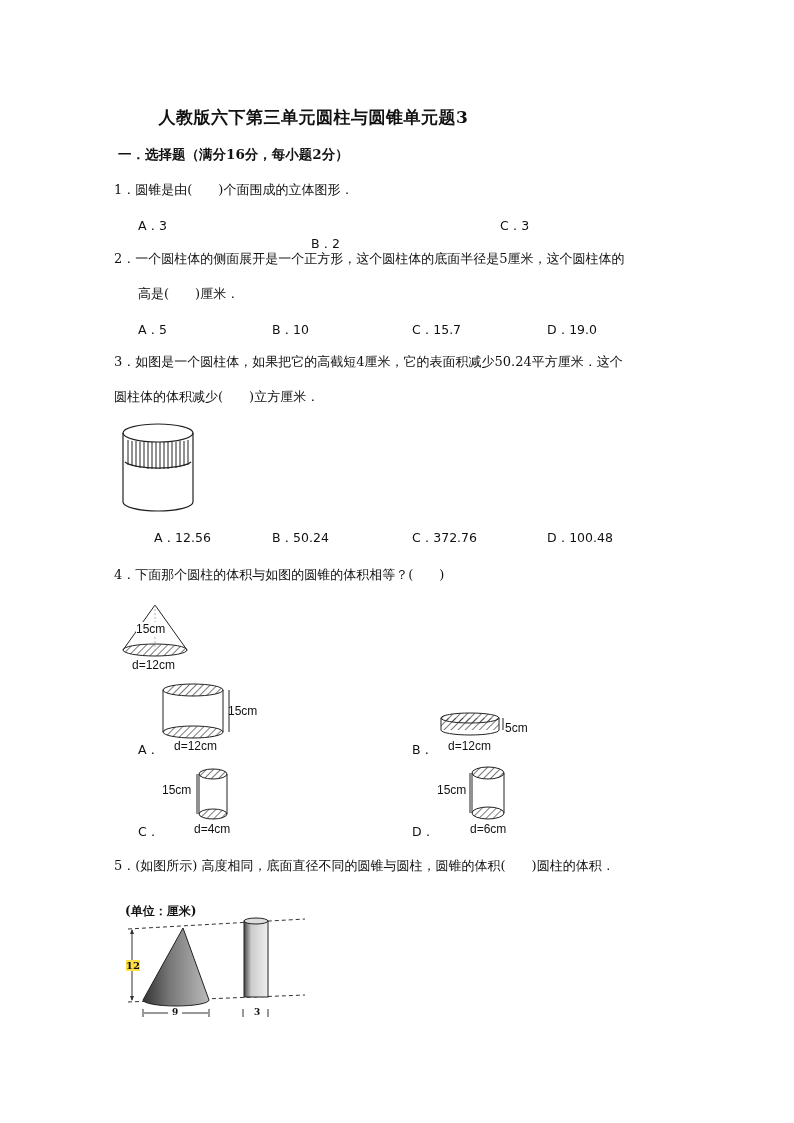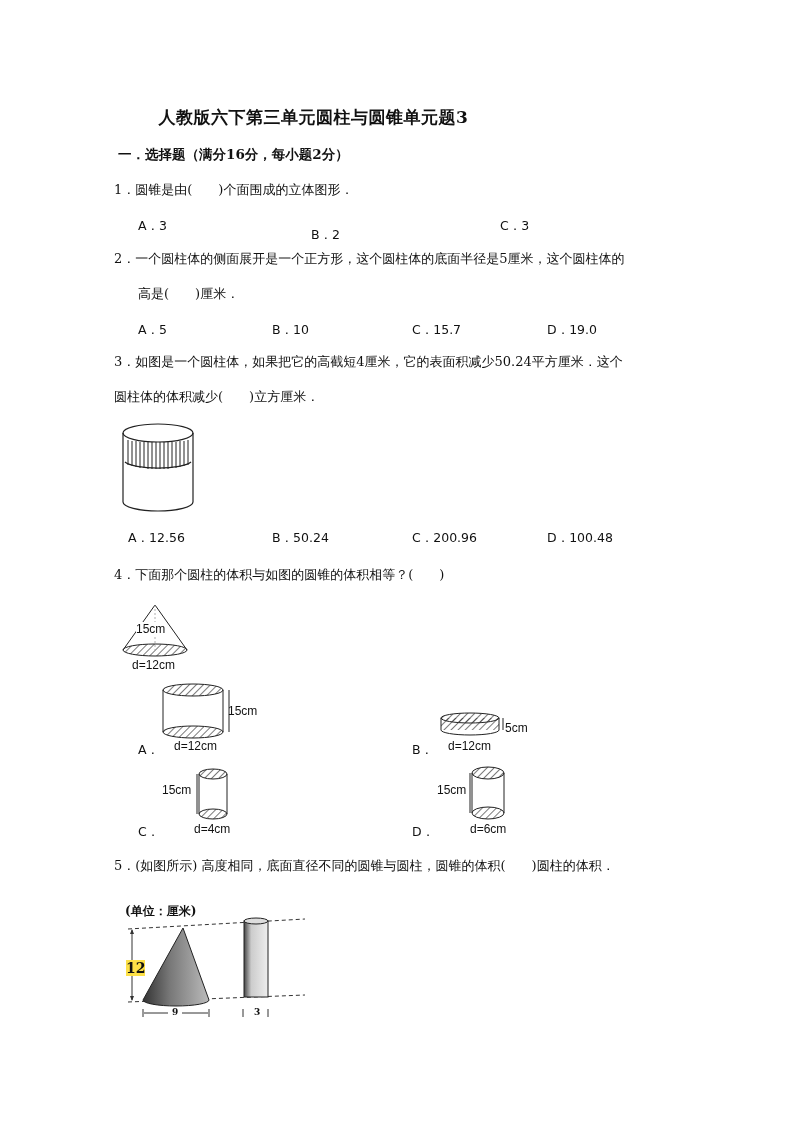--- a/index.html
+++ b/index.html
@@ -15,21 +15,21 @@
   svg { position: absolute; overflow: visible; }
 </style>
 </head>
 <body>
 
 <div class="abs title">人教版六下第三单元圆柱与圆锥单元题3</div>
 <div class="abs section">一．选择题（满分16分，每小题2分）</div>
 
 <div class="abs q" style="top:181px">1．圆锥是由(　　)个面围成的立体图形．</div>
 <div class="abs opt" style="left:138px;top:218px">A．3</div>
-<div class="abs opt" style="left:311px;top:227px">B．2</div>
+<div class="abs opt" style="left:311px;top:236px">B．2</div>
 <div class="abs opt" style="left:500px;top:218px">C．3</div>
 
 <div class="abs q" style="top:250px">2．一个圆柱体的侧面展开是一个正方形，这个圆柱体的底面半径是5厘米，这个圆柱体的</div>
 <div class="abs q indent" style="top:285px">高是(　　)厘米．</div>
 <div class="abs opt" style="left:138px;top:322px">A．5</div>
 <div class="abs opt" style="left:272px;top:322px">B．10</div>
 <div class="abs opt" style="left:412px;top:322px">C．15.7</div>
 <div class="abs opt" style="left:547px;top:322px">D．19.0</div>
 
 <div class="abs q" style="top:353px">3．如图是一个圆柱体，如果把它的高截短4厘米，它的表面积减少50.24平方厘米．这个</div>
@@ -50,23 +50,23 @@
       <line x1="42" y1="20" x2="42" y2="47"></line>
     <line x1="46" y1="20" x2="46" y2="47"></line>
       <line x1="50" y1="20" x2="50" y2="47"></line>
       <line x1="54" y1="20" x2="54" y2="46"></line>
     <line x1="58" y1="20" x2="58" y2="46"></line>
       <line x1="62" y1="19" x2="62" y2="45"></line>
       <line x1="66" y1="19" x2="66" y2="44"></line>
     <line x1="70" y1="18" x2="70" y2="43"></line>
   </g>
 </svg>
-<div class="abs opt" style="left:128px;top:530px">A．12.56</div>
+<div class="abs opt" style="left:154px;top:530px">A．12.56</div>
 <div class="abs opt" style="left:272px;top:530px">B．50.24</div>
-<div class="abs opt" style="left:412px;top:530px">C．200.96</div>
+<div class="abs opt" style="left:412px;top:530px">C．372.76</div>
 <div class="abs opt" style="left:547px;top:530px">D．100.48</div>
 
 <div class="abs q" style="top:566px">4．下面那个圆柱的体积与如图的圆锥的体积相等？(　　)</div>
 
 <svg width="0" height="0" style="position:absolute">
   <defs>
     <pattern id="hatch" width="5" height="5" patternUnits="userSpaceOnUse" patternTransform="rotate(45)">
       <line x1="0" y1="0" x2="0" y2="5" stroke="#333" stroke-width="1.3"></line>
     </pattern>
   </defs>
@@ -150,15 +150,15 @@
   <path d="M63 16 L23 88 A33 6 0 0 0 89 88 Z" fill="url(#coneGrad)" stroke="#222" stroke-width="1"></path>
   <rect x="124" y="9" width="24" height="76" fill="url(#cylGrad)" stroke="#222" stroke-width="1"></rect>
   <ellipse cx="136" cy="9" rx="12" ry="3" fill="#ddd" stroke="#222" stroke-width="1"></ellipse>
   <line x1="23" y1="97" x2="23" y2="105" stroke="#333" stroke-width="1"></line>
   <line x1="89" y1="97" x2="89" y2="105" stroke="#333" stroke-width="1"></line>
   <line x1="24" y1="101" x2="48" y2="101" stroke="#333" stroke-width="1"></line>
   <line x1="62" y1="101" x2="88" y2="101" stroke="#333" stroke-width="1"></line>
   <line x1="123" y1="97" x2="123" y2="105" stroke="#333" stroke-width="1"></line>
   <line x1="148" y1="97" x2="148" y2="105" stroke="#333" stroke-width="1"></line>
 </svg>
-<div class="abs" style="left:126px;top:960px;font-size:14px;font-weight:bold;background:#fde047">12</div>
+<div class="abs" style="left:126px;top:960px;font-size:10px;font-weight:bold;background:#fde047">12</div>
 <div class="abs" style="left:172px;top:1007px;font-size:9px;font-weight:bold">9</div>
 <div class="abs" style="left:254px;top:1007px;font-size:9px;font-weight:bold">3</div>
 
 </body></html>

